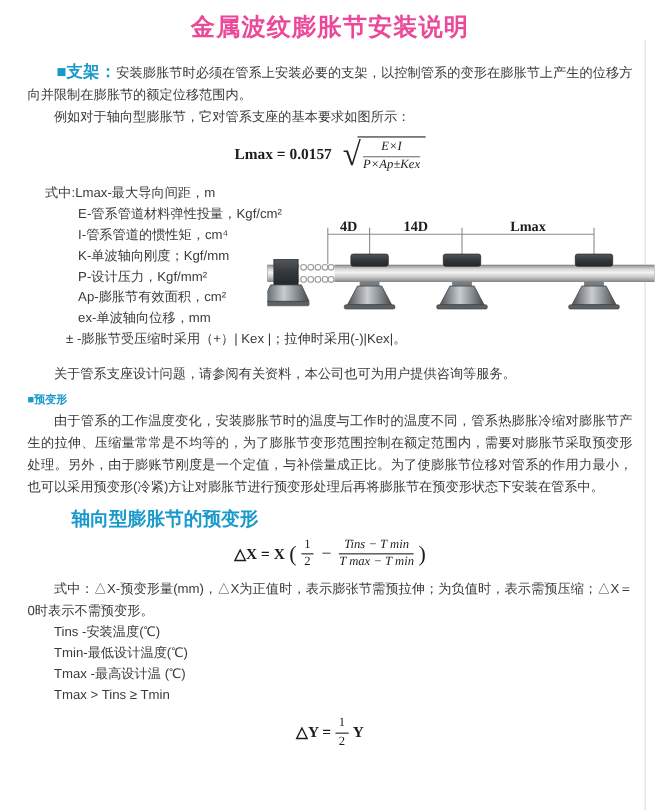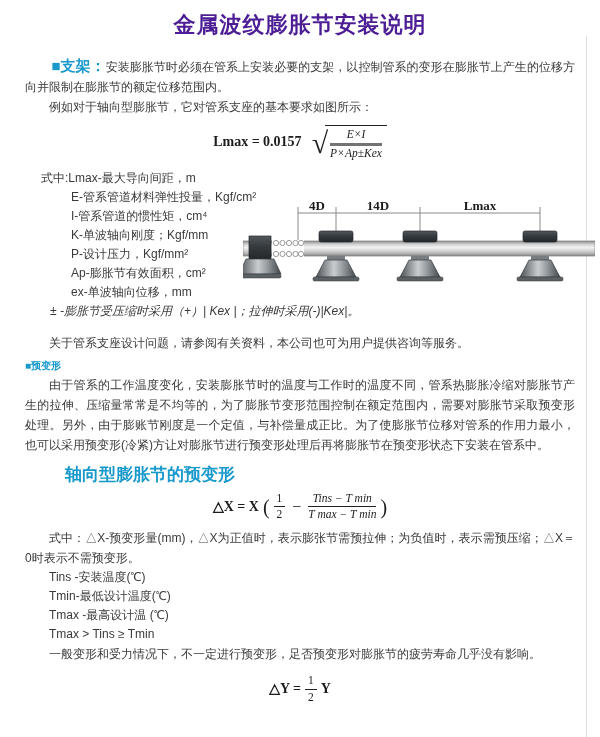--- a/index.html
+++ b/index.html
@@ -3,53 +3,53 @@
 <meta charset="utf-8">
 <style>
   html,body { margin:0; padding:0; background:#ffffff; }
   .page {
     position:relative; width:600px; height:737px; background:#fff;
     font-family:"Liberation Sans", sans-serif; color:#3a3a3a; overflow:hidden;
   }
   .inner { padding:0 25px; }
   h1.title {
     margin:10px 0 0; text-align:center; font-size:22px; font-weight:bold;
-    color:#4c1d95; letter-spacing:1px;
+    color:#ec4899; letter-spacing:1px;
   }
   p, .line { font-size:12px; line-height:20px; margin:0; }
   .just { text-align:justify; }
   .indent { text-indent:2em; }
   .accent { color:#1899cc; }
   .lead-label { color:#1899cc; font-weight:bold; font-size:15px; }
   .p-first { margin-top:16px; }
 
   
   .formula { text-align:center; font-family:"Liberation Serif", serif; color:#1c1c1c; }
   .f1 { margin:8px 0 4px; }
   .f-bold { font-weight:bold; font-size:14px; }
   .sqrt-wrap { display:inline-flex; align-items:center; vertical-align:middle; margin-left:6px; }
   .radical { font-size:30px; line-height:26px; font-weight:400; margin-right:-3px; color:#222; }
   .root-content { border-top:1.3px solid #222; padding:2px 5px 0; }
   .frac { display:inline-block; vertical-align:middle; text-align:center;
           font-style:italic; font-size:11.5px; line-height:1.2; }
   .frac .fnum { display:block; border-bottom:1px solid #222; padding:0 3px 1px; }
   .frac .fden { display:block; padding-top:1px; }
-  .root-content .frac .fnum { border-bottom:3px solid #737373; }
+  .root-content .frac .fnum { border-bottom:1px solid #737373; }
   .frac.upright { font-style:normal; }
   .bigparen { font-size:20px; vertical-align:middle; font-weight:400; }
   .f2 { margin:6px 0 6px; }
   .f3 { margin:10px 0 8px; }
   .op { vertical-align:middle; margin:0 3px; }
 
   
   .defs { margin-top:8px; }
   .defs .line { line-height:19px; }
   .defs .intro { margin-left:16px; }
   .defs .item { margin-left:46px; }
-  .pm-line { margin-left:25px; line-height:19px;font-style:italic; }
+  .pm-line { margin-left:35px; line-height:19px; }
 
   
   .h-block { font-size:10px; font-weight:bold; margin:6px 0 2px; }
   .h-sub { font-size:17px; font-weight:bold; margin:8px 0 2px; }
   .h-axial { margin-left:40px; }
   .h-lateral { margin-left:8px; }
 
   
   .diagram { position:absolute; left:243px; top:200px; width:352px; height:97px; }
   .scan-edge { position:absolute; left:586px; top:36px; bottom:0; width:1px; background:#e2dfdb; }
@@ -114,21 +114,20 @@
       <span class="bigparen">)</span>
     </div>
 
     <p class="just indent">式中：△X-预变形量(mm)，△X为正值时，表示膨张节需预拉伸；为负值时，表示需预压缩；△X＝0时表示不需预变形。</p>
     <div class="temps">
       <div class="line indent">Tins -安装温度(℃)</div>
       <div class="line indent">Tmin-最低设计温度(℃)</div>
       <div class="line indent">Tmax -最高设计温 (℃)</div>
       <div class="line indent">Tmax &gt; Tins ≥ Tmin</div>
     </div>
-    <p class="just indent">一般变形和受力情况下，不一定进行预变形，足否预变形对膨胀节的疲劳寿命几乎没有影响。</p>
 
 
     <div class="formula f3">
       <span class="f-bold">△Y =</span>
       <span class="frac upright">
         <span class="fnum">1</span>
         <span class="fden">2</span>
       </span>
       <span class="f-bold">Y</span>
     </div>

